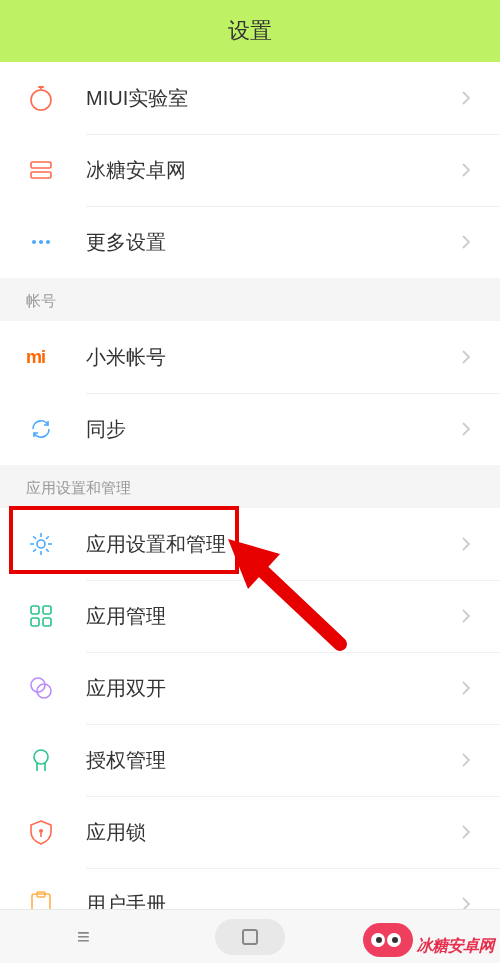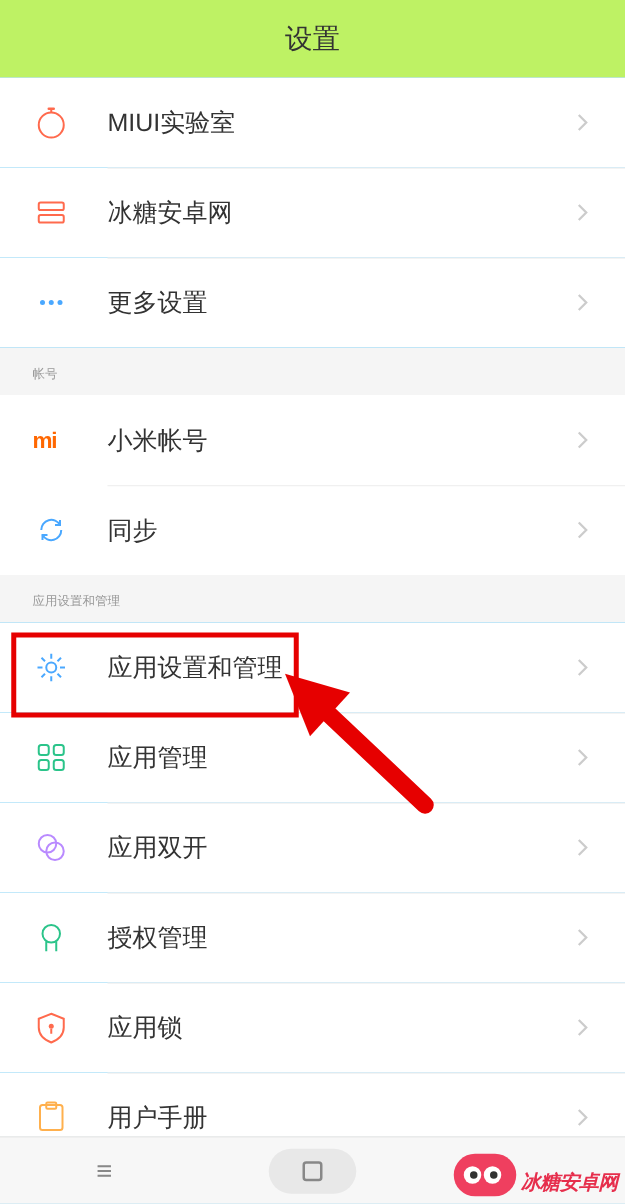--- a/index.html
+++ b/index.html
@@ -19,21 +19,21 @@
       justify-content: center;
       font-size: 22px;
       color: #333;
       font-weight: 500;
     }
     .list {
       background: #0ea5e9;
     }
     .section-header {
       padding: 14px 26px 10px 26px;
-      font-size: 10px;
+      font-size: 15px;
       color: #999;
       background: #f5f5f5;
     }
     .list-item {
       height: 72px;
       background: #ffffff;
       display: flex;
       align-items: center;
       padding: 0 26px 0 20px;
       position: relative;

